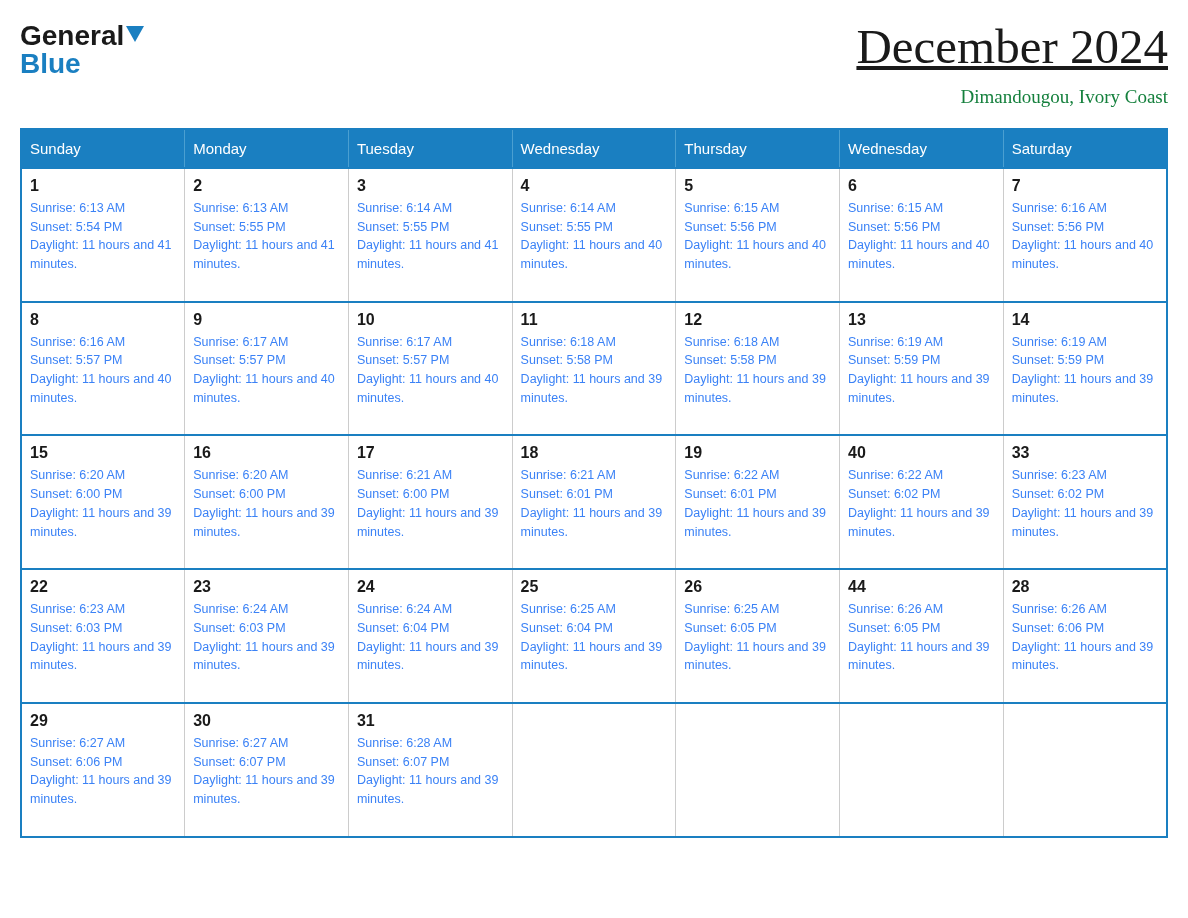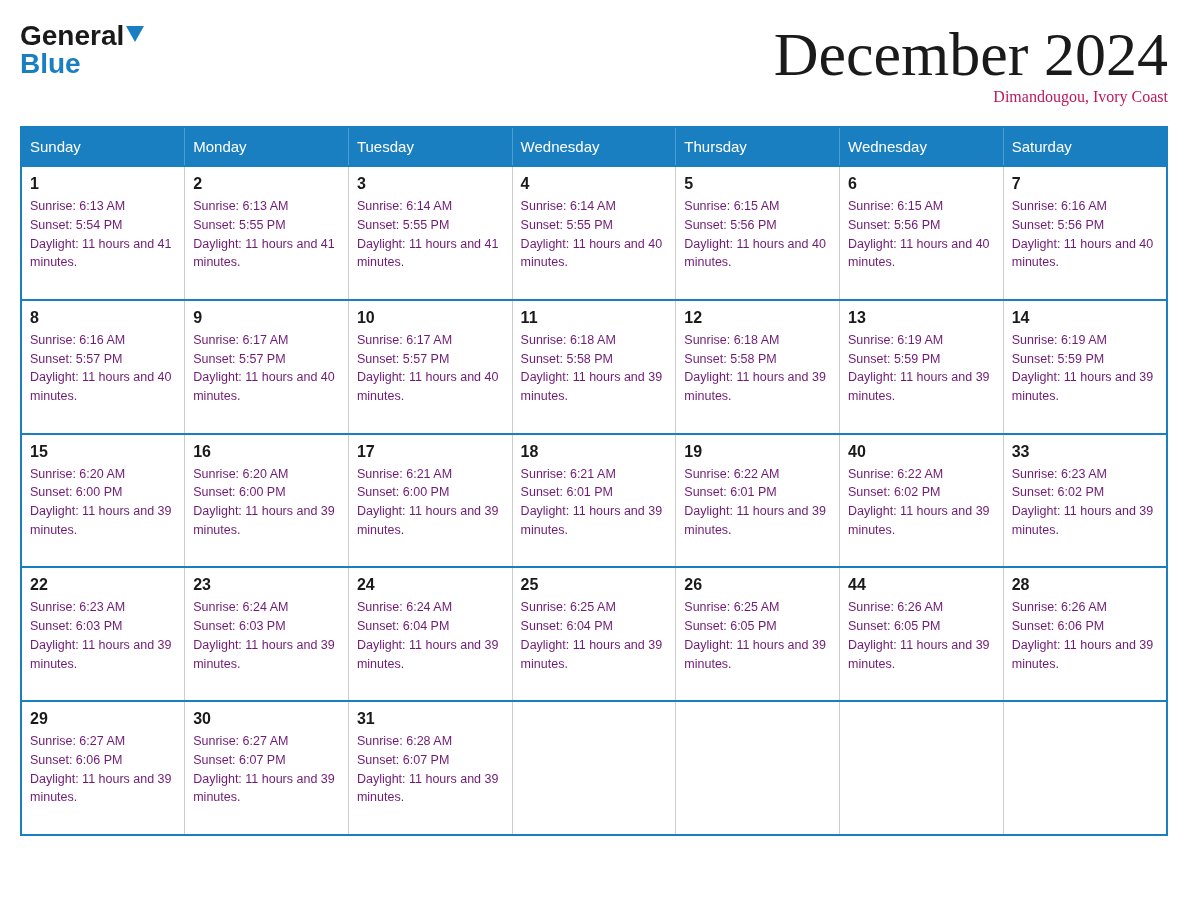--- a/index.html
+++ b/index.html
@@ -13,31 +13,32 @@
     .header-section {
       display: flex;
       justify-content: space-between;
       align-items: flex-start;
       margin-bottom: 20px;
     }
     .title-section {
       text-align: right;
     }
     .calendar-title {
-      font-size: 62px;
+      font-size: 49px;
       font-weight: normal;
       color: #1a1a1a;
       font-family: Georgia, serif;
       line-height: 1.1;
+      text-decoration: underline;
     }
     .calendar-subtitle {
-      font-size: 16px;
-      color: #be185d;
+      font-size: 19px;
+      color: #15803d;
       font-family: Georgia, serif;
-      margin-top: 0;
+      margin-top: 12px;
     }
     .calendar-table {
       width: 100%;
       border-collapse: collapse;
       border: 2px solid #1a7fc1;
     }
     .calendar-table thead tr {
       background-color: #1a7fc1;
       color: white;
     }
@@ -68,21 +69,21 @@
     }
     .day-number {
       font-size: 16px;
       font-weight: bold;
       color: #1a1a1a;
       display: block;
       margin-bottom: 4px;
     }
     .day-info {
       font-size: 12.5px;
-      color: #701a75;
+      color: #3b82f6;
       line-height: 1.5;
     }
     .empty-cell {
       background: #fff;
     }
     .logo-wrapper {
       display: flex;
       flex-direction: column;
       align-items: flex-start;
     }

